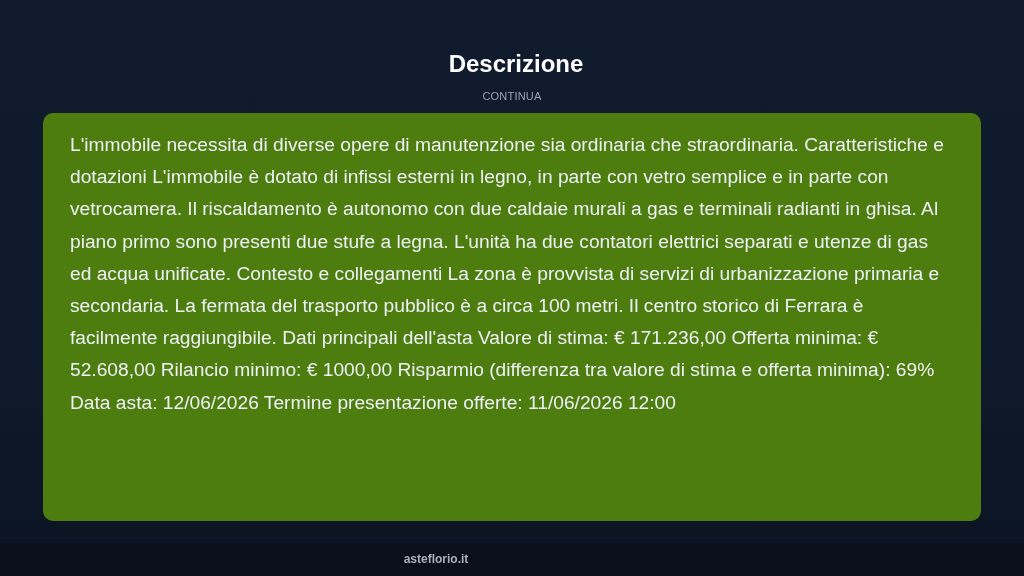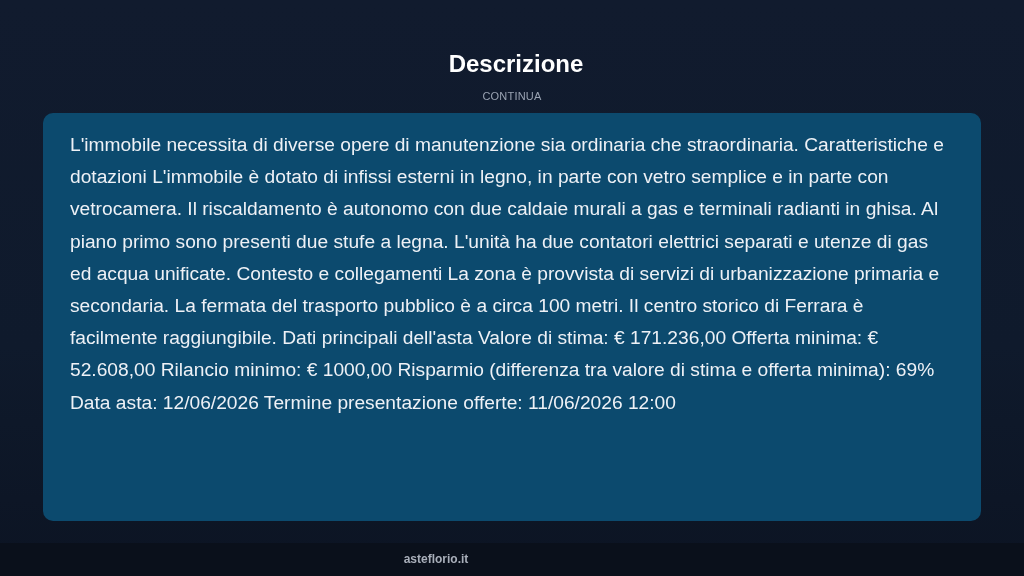--- a/index.html
+++ b/index.html
@@ -35,21 +35,21 @@
       font-size: 11px;
       line-height: 14px;
       letter-spacing: 0.2px;
     }
     .panel {
       position: absolute;
       top: 113px;
       left: 43px;
       width: 938px;
       height: 408px;
-      background: #0c4a6e;
+      background: #4d7c0f;
       border-radius: 10px;
       padding: 16px 27px 0 27px;
     }
     .description {
       color: #eef1f6;
       font-size: 19.2px;
       line-height: 32.2px;
       word-spacing: 0px;
     }
     .footer {

